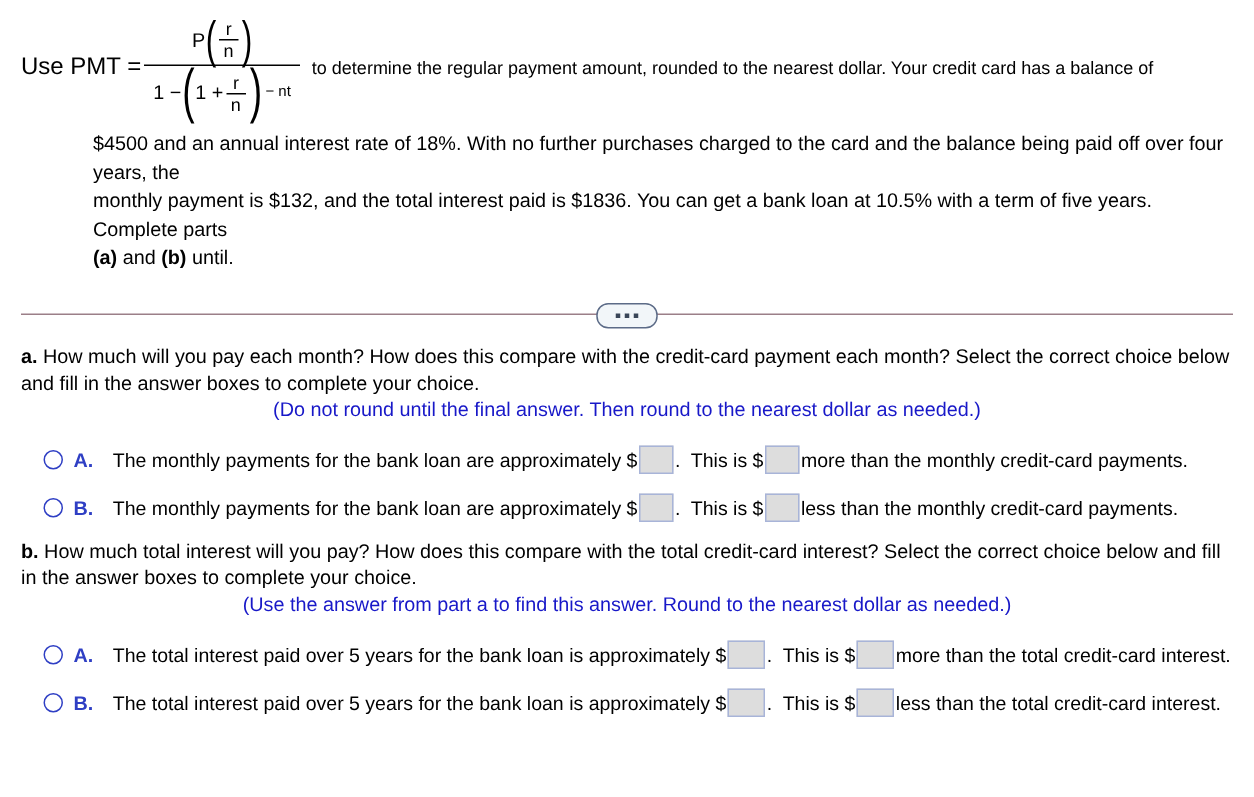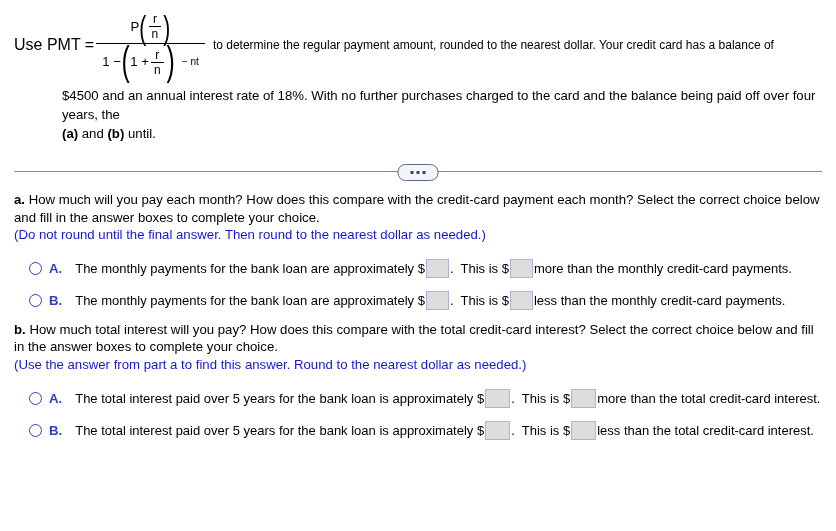--- a/index.html
+++ b/index.html
@@ -89,21 +89,21 @@
     transform: scaleX(0.62);
     transform-origin: center;
     margin: 0 -2px;
   }
   .paren-big {
     font-size: 40px;
   }
   .exp {
     font-size: 10px;
     vertical-align: super;
-    margin-left: 7px;
+    margin-left: 2px;
   }
 
   .stem-para {
     margin-top: 4px;
     line-height: 19px;
     margin-left: 48px;
   }
   .stem-para .b { font-weight: bold; }
 
   
@@ -147,20 +147,21 @@
   .part {
     margin-top: 4px;
   }
   .part-prompt {
     line-height: 17.5px;
   }
   .part-prompt .b { font-weight: bold; }
   .part-hint {
     color: #1818c8;
     line-height: 17.5px;
+    text-align: center;
   }
 
   .choices {
     margin-top: 9px;
   }
   .choice {
     display: flex;
     align-items: center;
     height: 32px;
     padding-left: 15px;
@@ -235,20 +236,21 @@
           <span class="paren paren-big">)</span>
           <span class="exp">− nt</span>
         </span>
       </span>
 
       <span class="stem-tail">to determine the regular payment amount, rounded to the nearest dollar. Your credit card has a balance of</span>
     </div>
 
     <div class="stem-para">
       <div>$4500 and an annual interest rate of 18%.  With no further purchases charged to the card and the balance being paid off over four years, the</div>
+      <div>monthly payment is $132, and the total interest paid is $1836.  You can get a bank loan at 10.5% with a term of five years. Complete parts</div>
       <div><span class="b">(a)</span><span> and </span><span class="b">(b)</span><span> until.</span></div>
     </div>
   </div>
 
   <div class="divider-wrap">
     <div class="divider-line"></div>
     <div class="dots-pill">
       <i></i>
       <i></i>
       <i></i>

